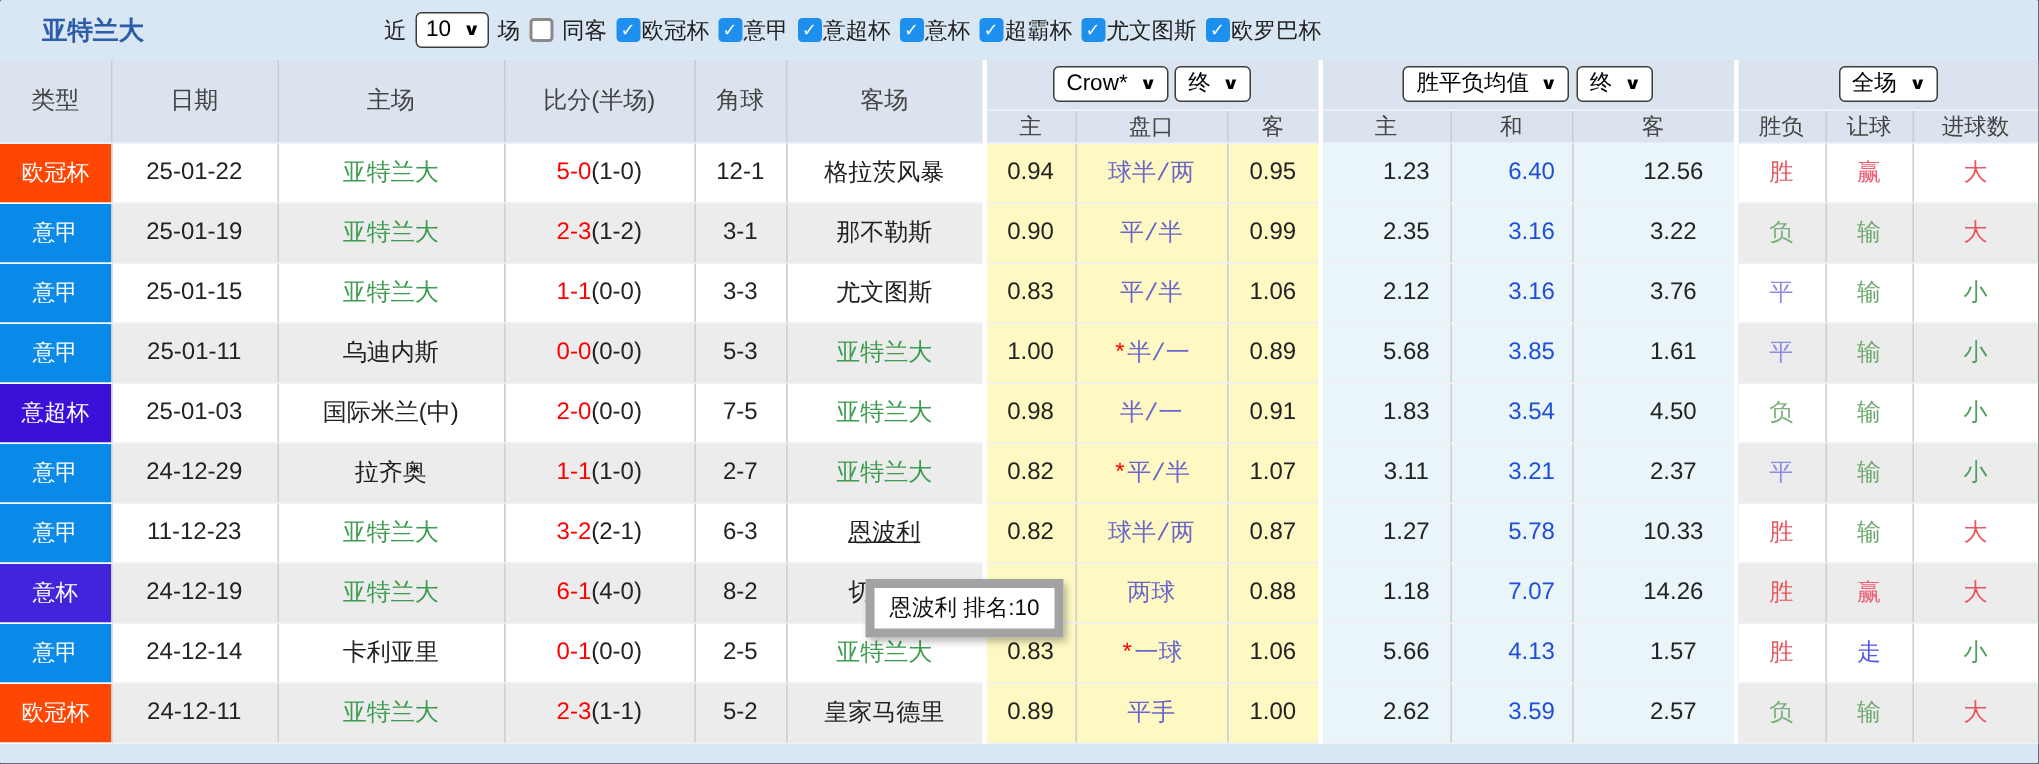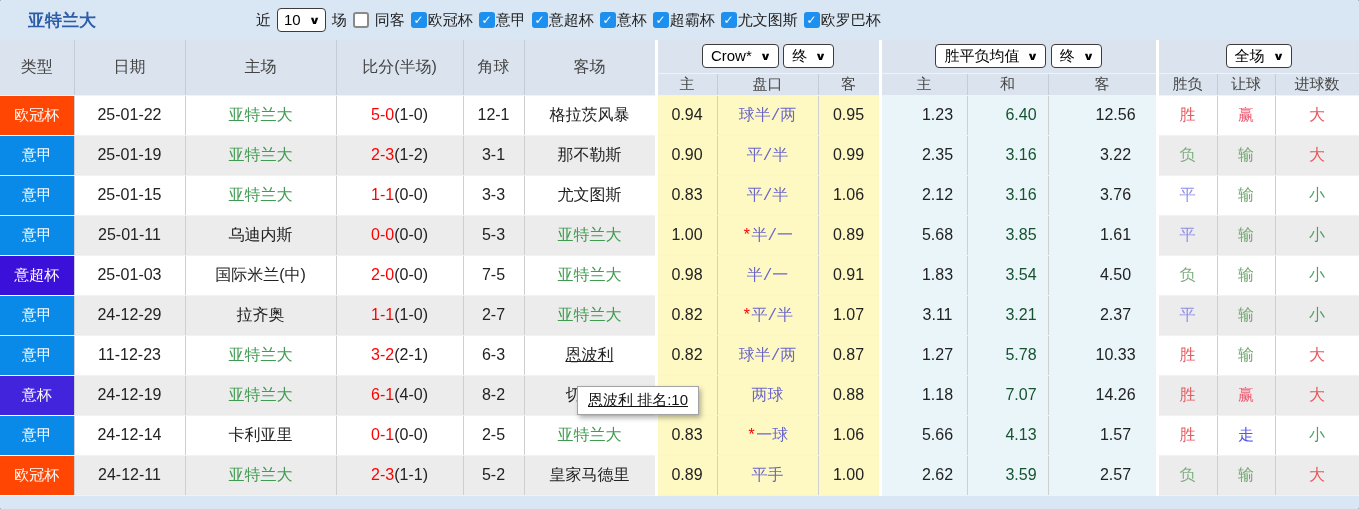--- a/index.html
+++ b/index.html
@@ -31,27 +31,27 @@
   thead tr.subs th{height:22px;font-size:15px;}
   tbody td{height:40px;font-size:16px;border-right:1px solid #cfcfcf;border-bottom:1px solid #f2f2f2;background:#fff;}
   tbody td.type{color:#fff;font-size:15px;border-bottom:1px solid #fff;}
   tbody tr:nth-child(even) td.st{background:#ececec;}
   tbody td.odds{background:#fef9c3;}
   tbody td.avg{background:#eaf5fa;padding-left:27px;}
   .sec{border-left:3px solid #ffffff !important;}
   td.team.green{color:#3e9b4f;}
   span.red{color:#ff0000;}
   td.hcap{color:#6a66cc;font-family:Liberation Mono, monospace;}
-  td.blue{color:#14532d;}
+  td.blue{color:#1d4ed8;}
   td.res{font-size:16px;}
   .link{text-decoration:underline;cursor:pointer;}
   
   .tooltip{position:absolute;left:577px;top:386px;z-index:10;background:#fff;
-           border:1px solid #a3a3a3;box-shadow:2px 3px 5px rgba(0,0,0,.3);
-           padding:4px 10px;font-size:15px;color:#111;white-space:nowrap;text-decoration:underline;}
+           border:6px solid #a3a3a3;box-shadow:2px 3px 5px rgba(0,0,0,.3);
+           padding:4px 10px;font-size:15px;color:#111;white-space:nowrap;}
 </style>
 </head>
 <body>
 
 <div class="page">
 
   <div class="topbar">
     <span class="title">亚特兰大</span>
     <div class="filters">
       <span>近</span>

